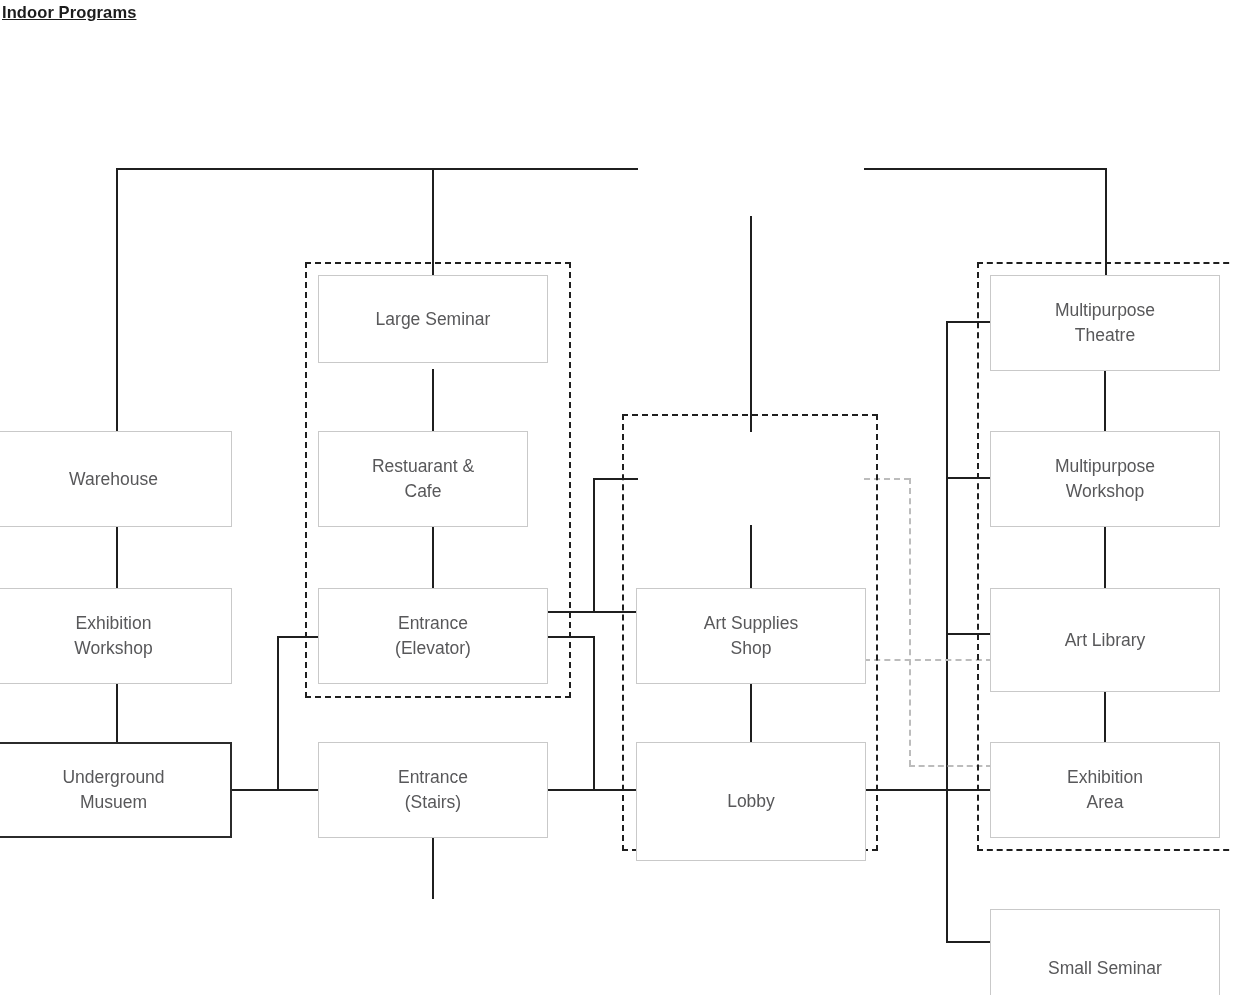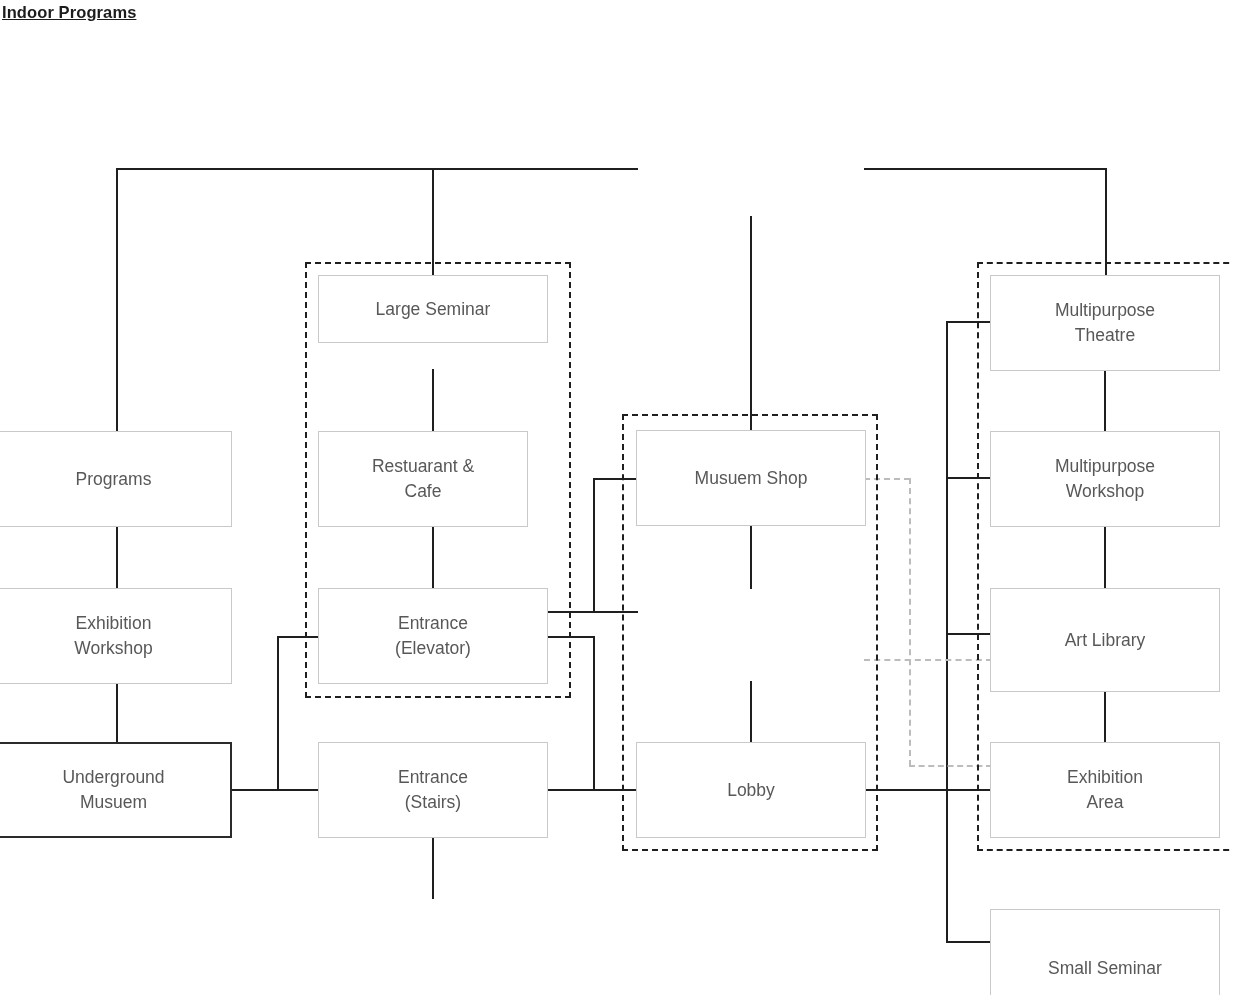--- a/index.html
+++ b/index.html
@@ -153,59 +153,60 @@
   <div class="conn-dash-gray h" style="left:909px; top:765px; width:83px;"></div>
 
   <div class="conn-dash-gray h" style="left:864px; top:659px; width:128px;"></div>
 
   <div class="group-dash" style="left:305px; top:262px; width:266px; height:436px;"></div>
   <div class="group-dash" style="left:622px; top:414px; width:256px; height:437px;"></div>
   <div class="group-dash" style="left:977px; top:262px; width:262px; height:589px;"></div>
 
 
   <div class="node" style="left:-5px; top:431px; width:237px; height:96px;">
-    <span class="label">Programs</span>
+    <span class="label">Warehouse</span>
   </div>
 
   <div class="node" style="left:-5px; top:588px; width:237px; height:96px;">
     <span class="label">Exhibition
 Workshop</span>
   </div>
 
   <div class="node strong" style="left:-5px; top:742px; width:237px; height:96px;">
     <span class="label">Underground
 Musuem</span>
   </div>
 
-  <div class="node" style="left:318px; top:275px; width:230px; height:68px;">
+  <div class="node" style="left:318px; top:275px; width:230px; height:88px;">
     <span class="label">Large Seminar</span>
   </div>
 
   <div class="node" style="left:318px; top:431px; width:210px; height:96px;">
     <span class="label">Restuarant &amp;
 Cafe</span>
   </div>
 
   <div class="node" style="left:318px; top:588px; width:230px; height:96px;">
     <span class="label">Entrance
 (Elevator)</span>
   </div>
 
   <div class="node" style="left:318px; top:742px; width:230px; height:96px;">
     <span class="label">Entrance
 (Stairs)</span>
   </div>
 
 
-  <div class="node" style="left:636px; top:430px; width:230px; height:96px;">
-    <span class="label">Musuem Shop</span>
-  </div>
-
-
-  <div class="node" style="left:636px; top:742px; width:230px; height:96px;">
+
+  <div class="node" style="left:636px; top:588px; width:230px; height:96px;">
+    <span class="label">Art Supplies
+Shop</span>
+  </div>
+
+  <div class="node" style="left:636px; top:742px; width:230px; height:119px;">
     <span class="label">Lobby</span>
   </div>
 
   <div class="node" style="left:990px; top:275px; width:230px; height:96px;">
     <span class="label">Multipurpose
 Theatre</span>
   </div>
 
   <div class="node" style="left:990px; top:431px; width:230px; height:96px;">
     <span class="label">Multipurpose

